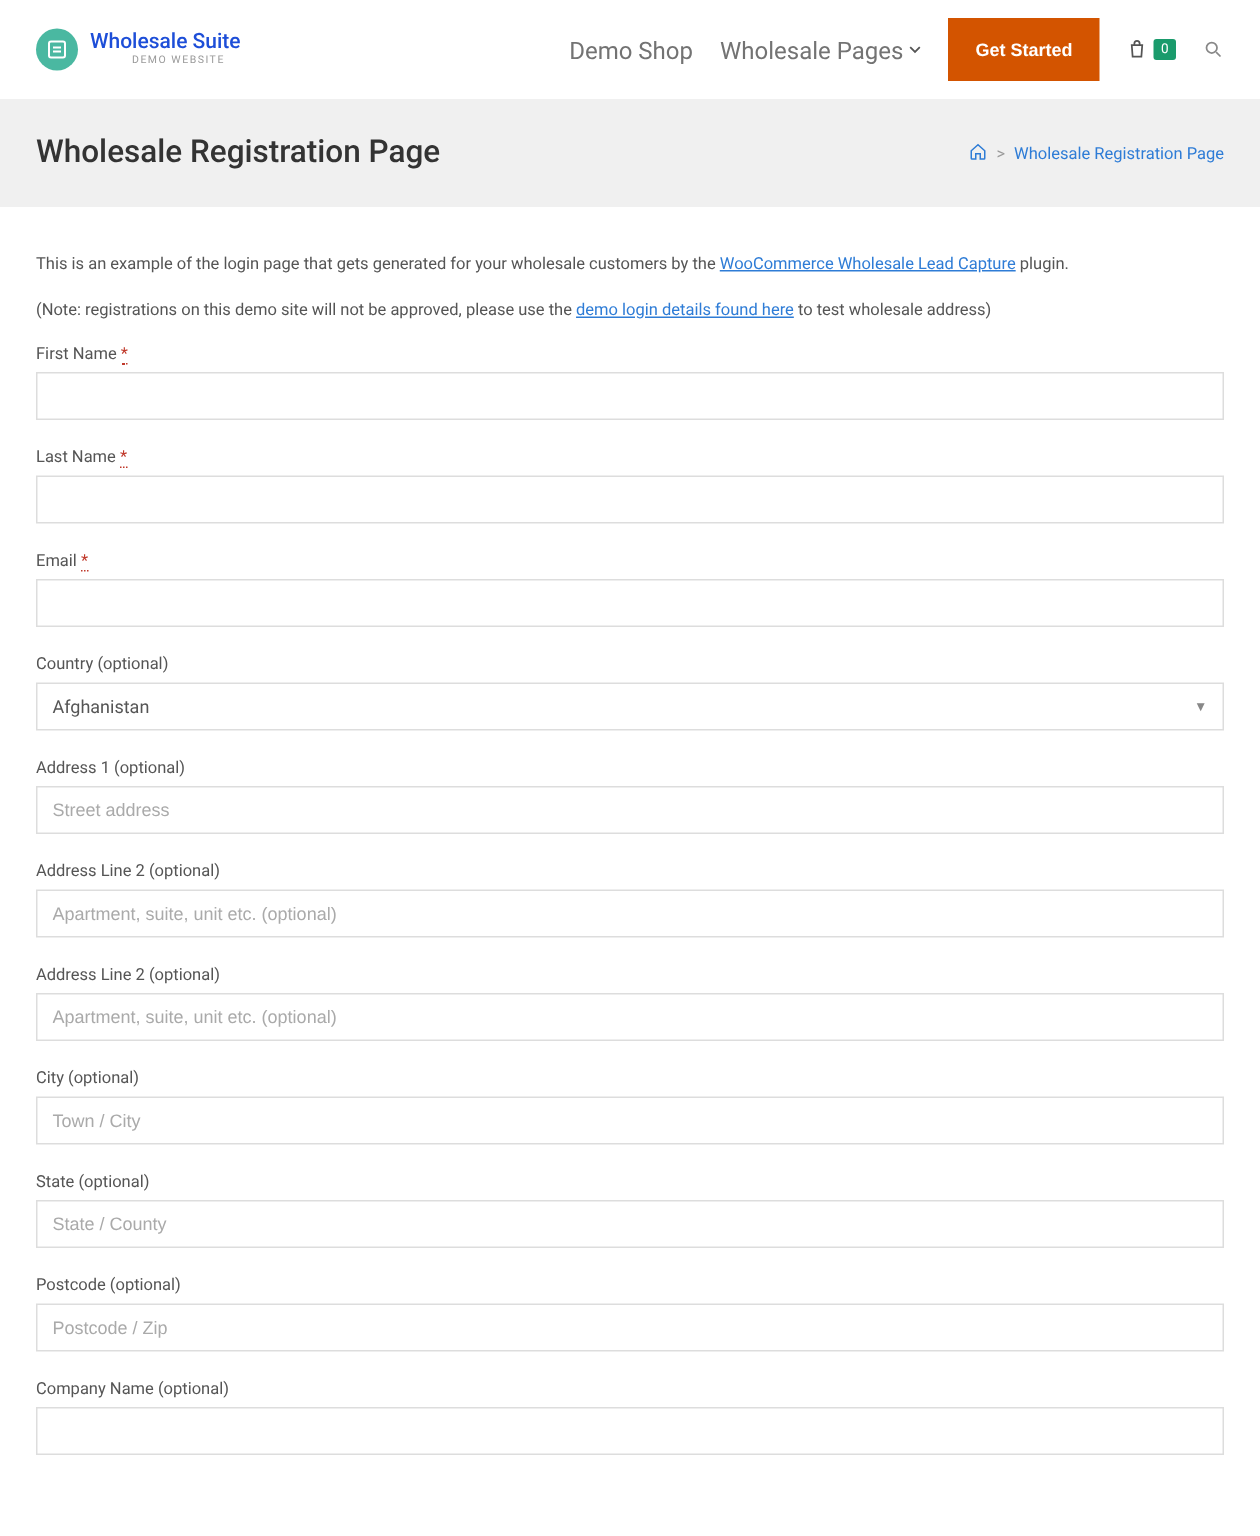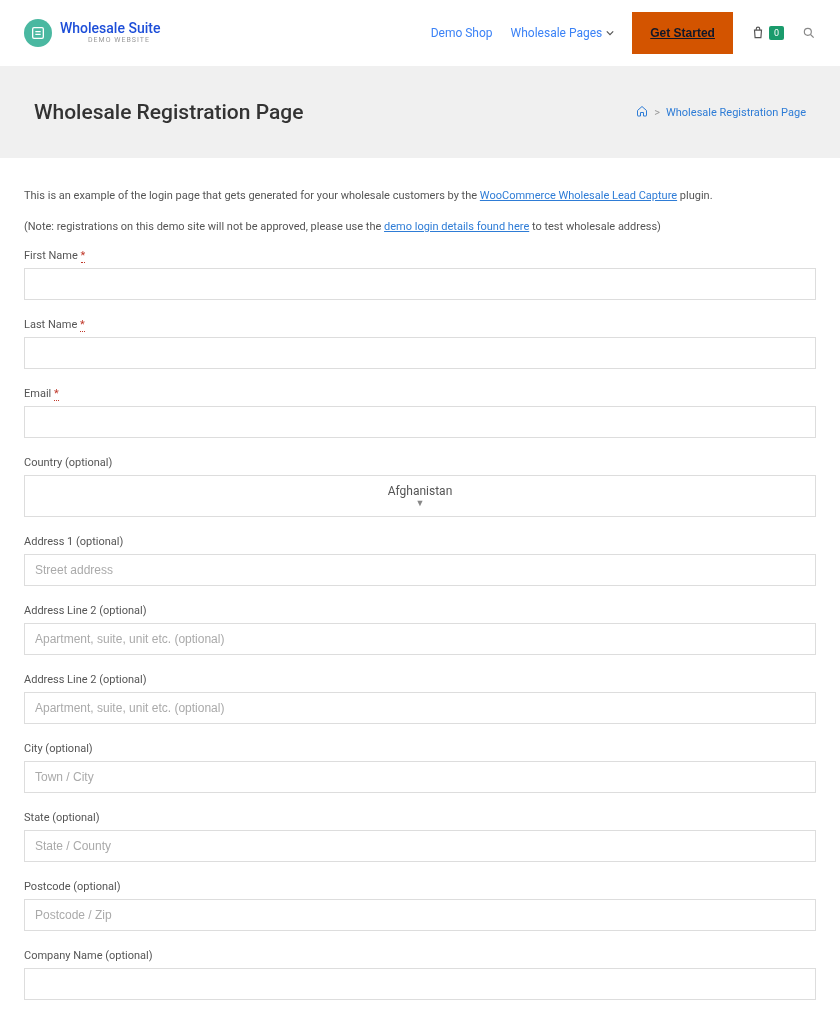--- a/index.html
+++ b/index.html
@@ -7,48 +7,48 @@
     
     
     .header { display: flex; align-items: center; justify-content: space-between; padding: 12px 24px; background: #fff; }
     .logo { display: flex; align-items: center; gap: 8px; }
     .logo-badge { width: 28px; height: 28px; border-radius: 50%; background: #4ab8a1; display: flex; align-items: center; justify-content: center; }
     .logo-badge svg { width: 16px; height: 16px; }
     .logo-text { display: flex; flex-direction: column; line-height: 1.1; }
     .logo-title { color: #1d4ed8; font-size: 14px; font-weight: 500; }
     .logo-sub { color: #999; font-size: 7px; letter-spacing: 1px; padding-left: 28px; }
     .nav { display: flex; align-items: center; gap: 18px; }
-    .nav-link { color: #3b82f6; font-size: 12px; text-decoration: none; display: flex; align-items: center; gap: 4px; cursor: pointer; }
+    .nav-link { color: #737373; font-size: 16px; text-decoration: none; display: flex; align-items: center; gap: 4px; cursor: pointer; }
     .chev { width: 8px; height: 8px; }
-    .cta-btn { background: #d35400; color: #0f172a; padding: 14px 18px; font-size: 12px; font-weight: 600; border: none; cursor: pointer; text-decoration: underline; }
+    .cta-btn { background: #d35400; color: #ffffff; padding: 14px 18px; font-size: 12px; font-weight: 600; border: none; cursor: pointer; }
     .cart { display: flex; align-items: center; gap: 4px; cursor: pointer; }
     .cart-icon { width: 14px; height: 14px; }
     .cart-badge { background: #1a9b6c; color: #fff; font-size: 9px; padding: 2px 5px; border-radius: 2px; }
     .search-icon { width: 14px; height: 14px; cursor: pointer; color: #888; }
     
     
-    .titlebar { background: #f0f0f0; padding: 34px; display: flex; align-items: center; justify-content: space-between; }
+    .titlebar { background: #f0f0f0; padding: 24px; display: flex; align-items: center; justify-content: space-between; }
     .page-title { font-size: 21px; font-weight: 500; color: #333; }
     .breadcrumb { font-size: 11px; color: #999; display: flex; align-items: center; gap: 6px; }
     .breadcrumb a { color: #2e7cd6; text-decoration: none; }
     .home-icon { width: 12px; height: 12px; color: #2e7cd6; }
     
     
     .content { padding: 30px 24px; }
     .intro { font-size: 11px; color: #555; margin-bottom: 14px; line-height: 1.5; }
     .intro a { color: #2e7cd6; text-decoration: underline; text-align: right; }
     
     .field { margin-bottom: 18px; }
     .field label { display: block; font-size: 11px; color: #555; margin-bottom: 6px; }
     .req { color: #c0392b; border-bottom: 1px dotted #c0392b; }
     .field input, .field .select {
       width: 100%; padding: 8px 10px; border: 1px solid #ddd; font-size: 12px; color: #555; background: #fff;
     }
     .field input::placeholder { color: #aaa; }
-    .select { display: flex; align-items: center; justify-content: space-between; cursor: pointer; padding: 6px 10px; flex-direction: column; }
+    .select { display: flex; align-items: center; justify-content: space-between; cursor: pointer; padding: 6px 10px; }
     .select-caret { color: #888; font-size: 9px; }
   </style>
 </head>
 <body>
 
 <header class="header">
   <div class="logo">
     <div class="logo-badge">
       <svg viewBox="0 0 24 24" fill="none" stroke="#fff" stroke-width="2">
           <rect x="4" y="4" width="16" height="16" rx="2"></rect>

